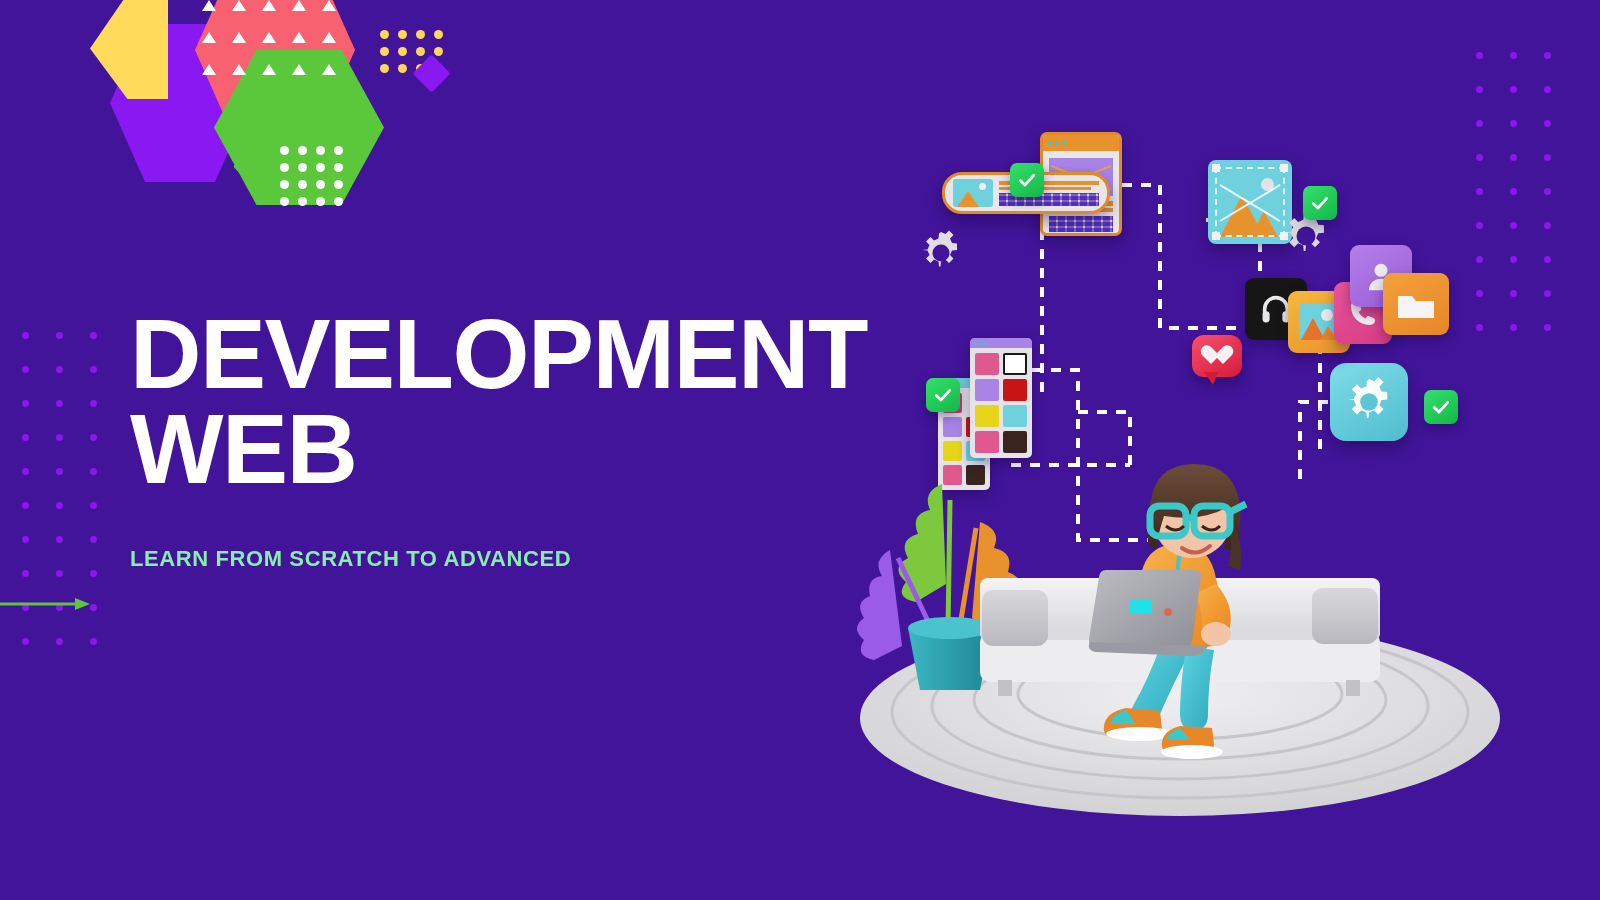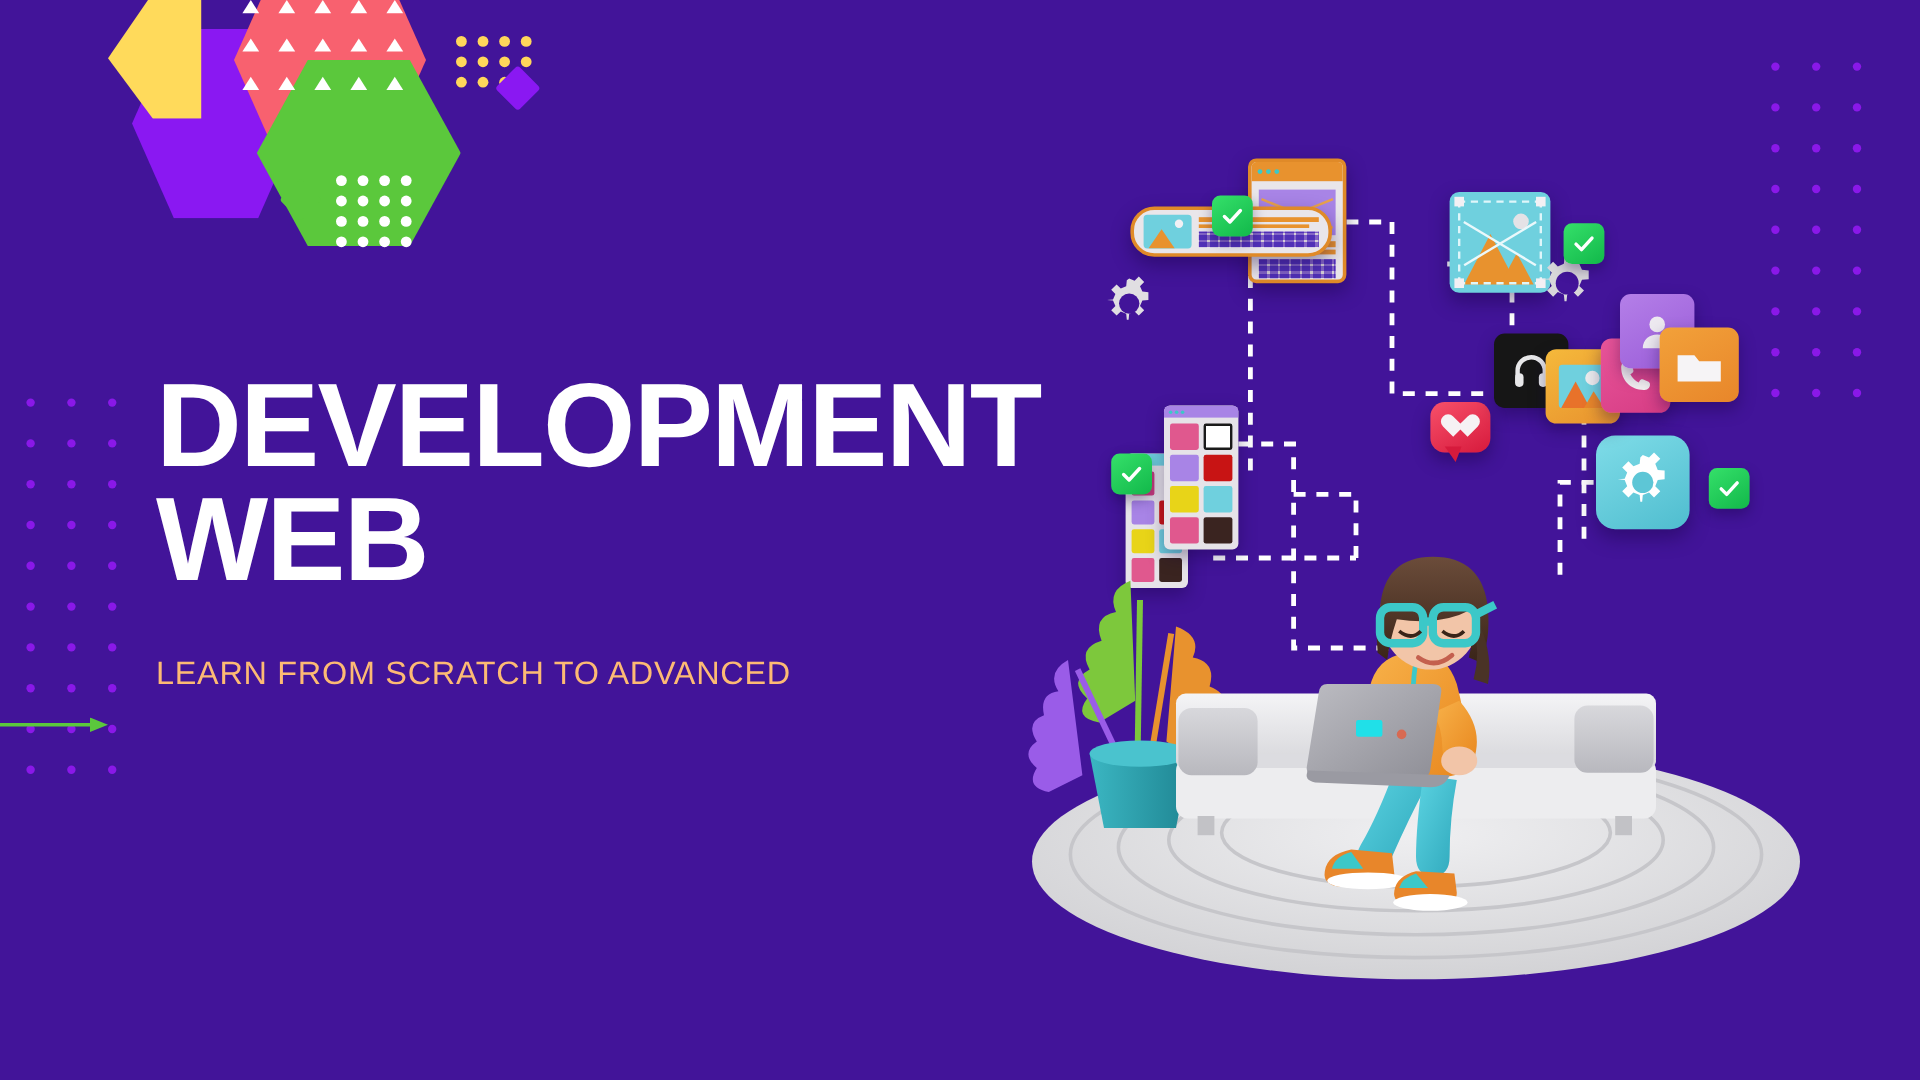--- a/index.html
+++ b/index.html
@@ -49,21 +49,21 @@
   #dia-violet { left:328px; top:66px; width:27px; height:27px; background:#8A18F2; }
 
   
   #text-block { position:absolute; left:130px; top:306px; width:760px; }
   #title {
     color:#FFFFFF; font-size:99px; line-height:0.96; font-weight:bold;
     letter-spacing:-1.5px; text-transform:uppercase;
   }
   #title .ln { display:block; white-space:nowrap; }
   #subtitle {
-    margin-top:50px; color:#fdba74; font-size:27px; font-weight:normal;
+    margin-top:50px; color:#86efac; font-size:22px; font-weight:bold;
     letter-spacing:0.6px; text-transform:uppercase; white-space:nowrap;
   }
 
   
   #stage { position:absolute; left:830px; top:60px; width:700px; height:760px; }
 
   
   #connectors { position:absolute; left:0; top:0; width:700px; height:760px; }
 
   

